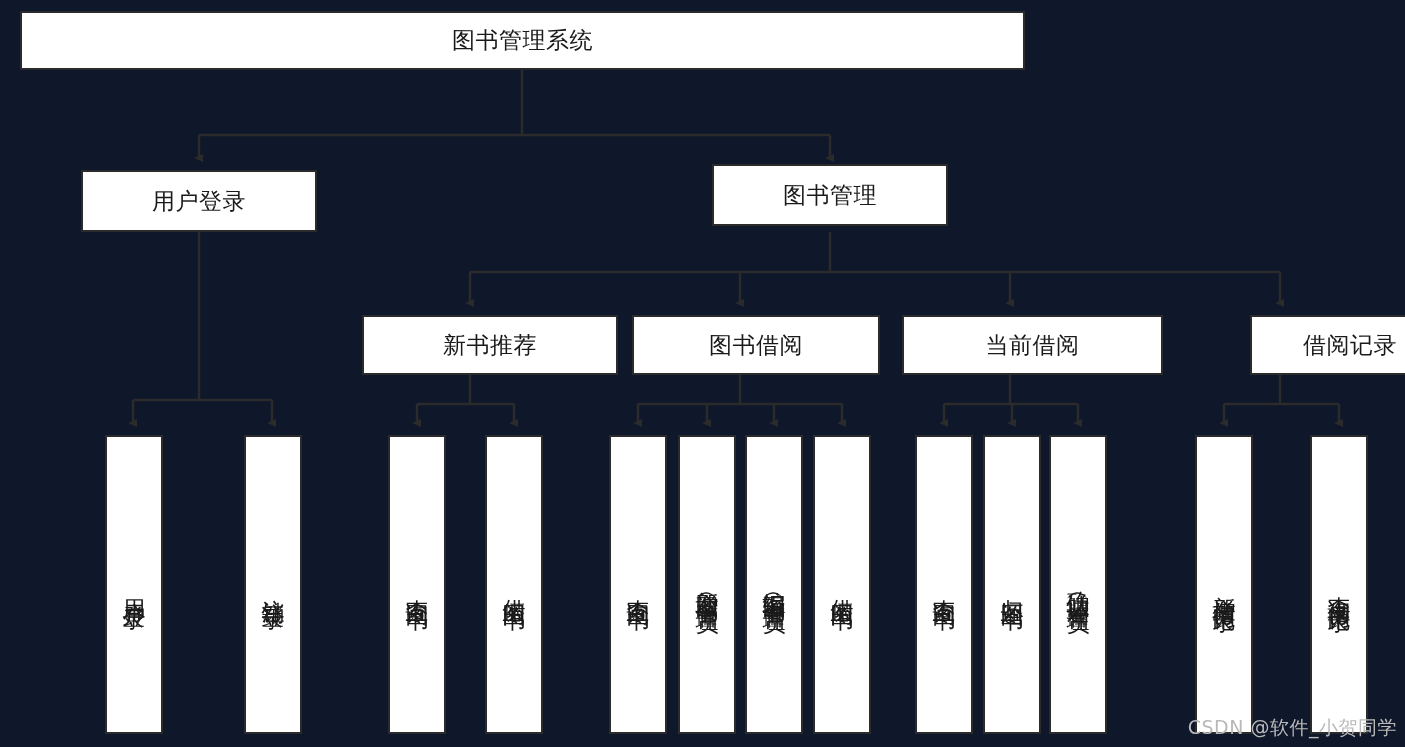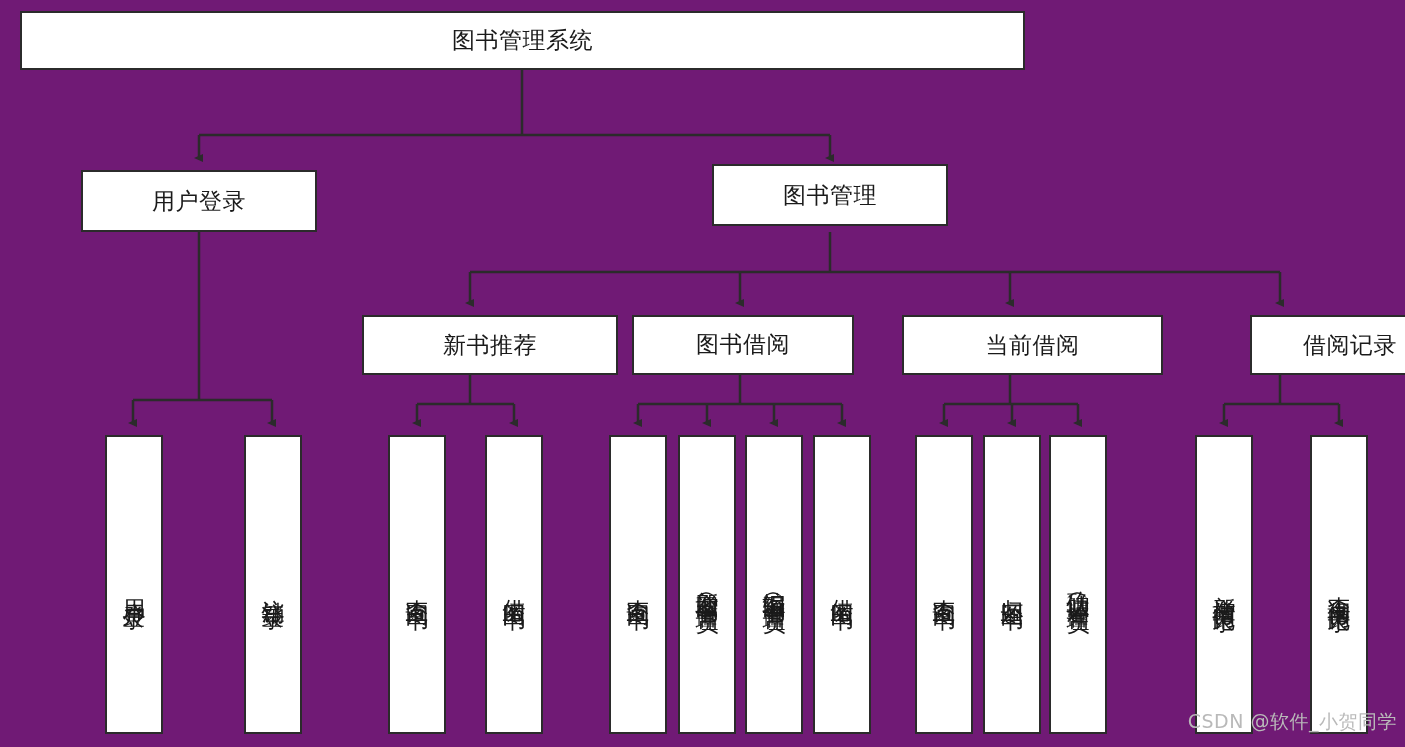--- a/index.html
+++ b/index.html
@@ -8,21 +8,21 @@
     padding: 0;
     background: #ffffff;
   }
   body {
     font-family: "DejaVu Sans", "Liberation Sans", sans-serif;
   }
   #canvas {
     position: relative;
     width: 1405px;
     height: 747px;
-    background: #701a75;
+    background: #0f172a;
     overflow: hidden;
   }
   #edges {
     position: absolute;
     left: 0;
     top: 0;
     width: 1405px;
     height: 747px;
     pointer-events: none;
   }
@@ -52,21 +52,21 @@
     writing-mode: vertical-rl;
     text-orientation: upright;
     font-size: 23px;
     letter-spacing: 3px;
     line-height: 1;
     white-space: nowrap;
   }
   #watermark {
     position: absolute;
     right: 8px;
-    bottom: 12px;
+    bottom: 6px;
     font-size: 19px;
     color: #b9b9b9;
     letter-spacing: 0.5px;
     z-index: 5;
     white-space: nowrap;
   }
 </style>
 </head>
 <body>
 
@@ -129,21 +129,21 @@
   <div class="node" style="left:81px; top:170px; width:236px; height:62px;">
     <span class="label">用户登录</span>
   </div>
   <div class="node" style="left:712px; top:164px; width:236px; height:62px;">
     <span class="label">图书管理</span>
   </div>
 
   <div class="node" style="left:362px; top:315px; width:256px; height:60px;">
     <span class="label">新书推荐</span>
   </div>
-  <div class="node" style="left:632px; top:315px; width:222px; height:60px;font-family:Liberation Serif, serif;">
+  <div class="node" style="left:632px; top:315px; width:248px; height:60px;">
     <span class="label">图书借阅</span>
   </div>
   <div class="node" style="left:902px; top:315px; width:261px; height:60px;">
     <span class="label">当前借阅</span>
   </div>
   <div class="node" style="left:1240px; top:315px; width:200px; height:60px;margin-left:10px;">
     <span class="label">借阅记录</span>
   </div>
 
   <div class="node leaf" style="left:105px; top:435px; width:58px; height:299px;">

